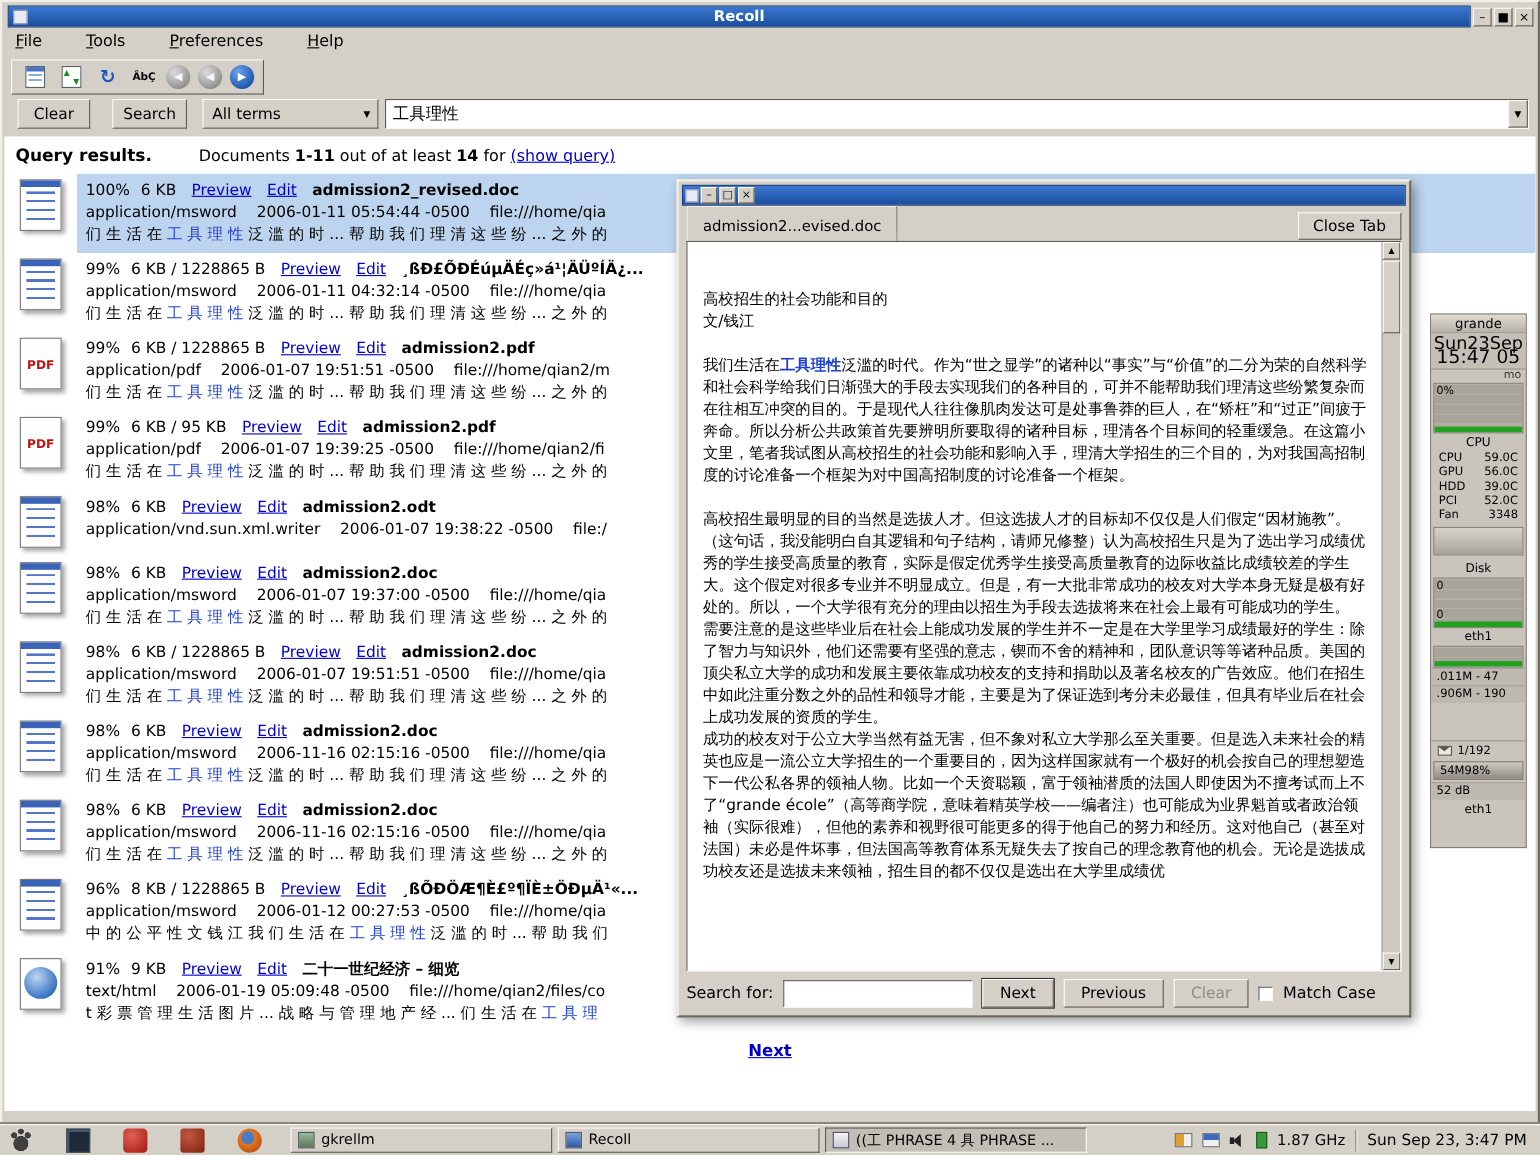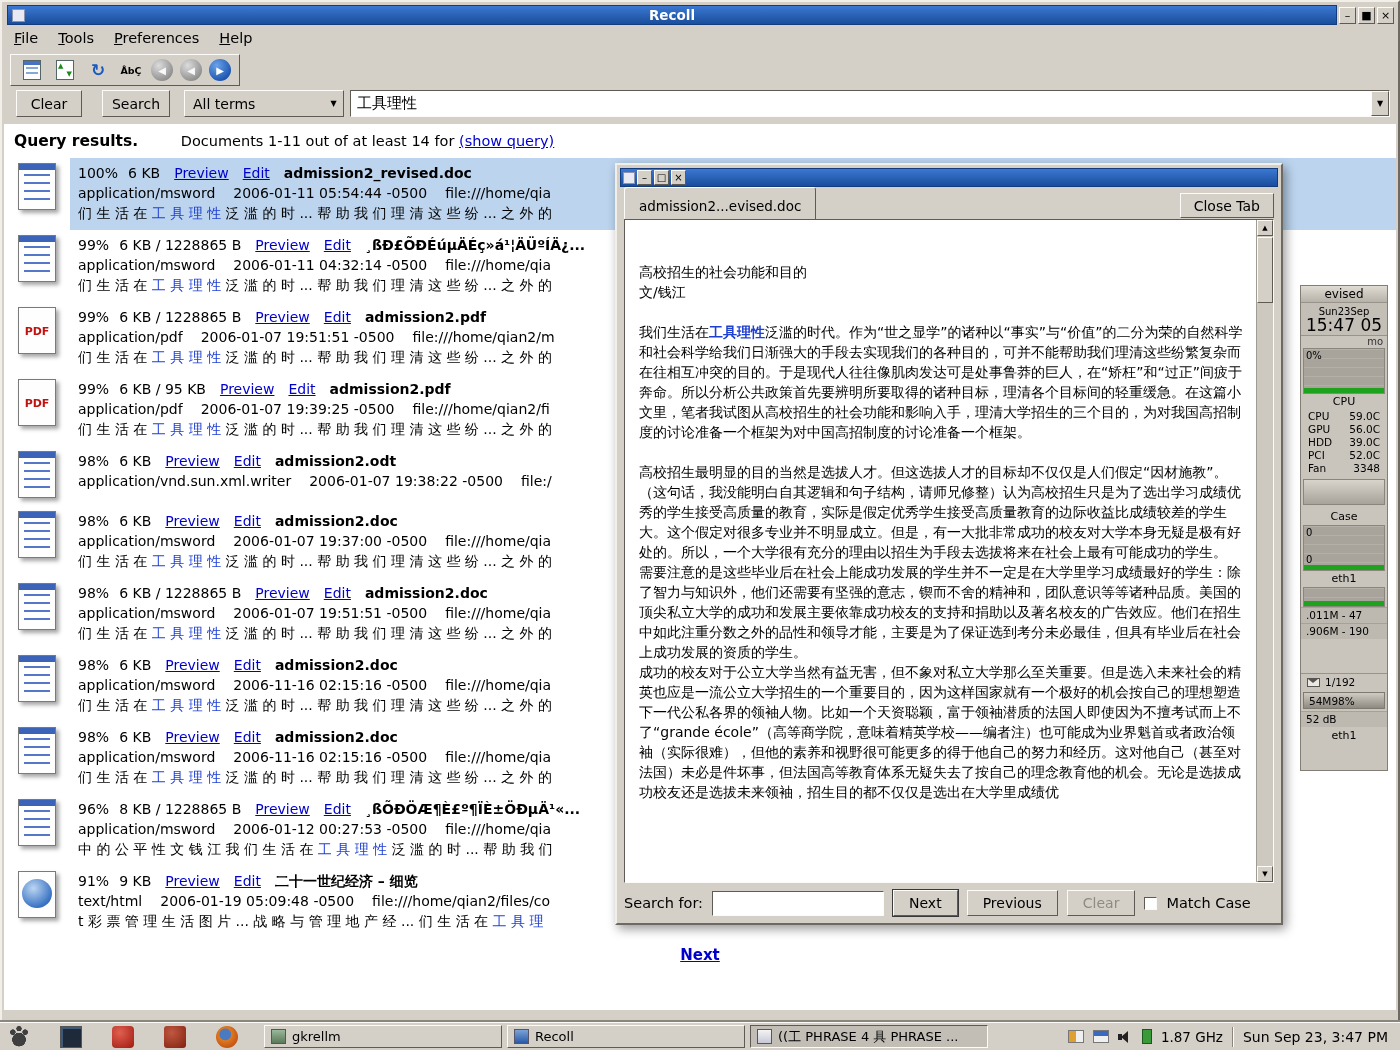--- a/index.html
+++ b/index.html
@@ -1,35 +1,35 @@
 <!DOCTYPE html>
 <html><head>
 <meta charset="utf-8">
 <style>
   *{margin:0;padding:0;box-sizing:border-box}
   html,body{width:1400px;height:1050px;overflow:hidden}
   body{font-family:"DejaVu Sans","Liberation Sans",sans-serif;font-size:14px;color:#000;background:#d4d0c8;position:relative}
-  b{font-weight:normal}
+  b{font-weight:bold}
   
   .btn{display:inline-flex;align-items:center;justify-content:center;background:#d4d0c8;
        border:1px solid;border-color:#fdfbf7 #5f5b54 #5f5b54 #fdfbf7;font-size:14px;cursor:default;white-space:nowrap}
   .btn.disabled{color:#8f8b84}
   .btn.default{box-shadow:0 0 0 1px #3a3a3a}
   
   #main-window{position:absolute;left:0;top:0;width:1400px;height:1022px;background:#d4d0c8;
        border:2px solid;border-color:#f2efe9 #6e6a63 #6e6a63 #f2efe9}
   .titlebar-row{position:absolute;left:5px;right:4px;top:3px;height:20px;display:flex;align-items:center;gap:2px}
   #main-titlebar{flex:1;height:20px;background:linear-gradient(#3b78d2,#1a4d9c);border:1px solid #123c7e;
        display:flex;align-items:center;justify-content:center;position:relative}
   #main-titlebar .ticon{position:absolute;left:4px;top:3px;width:13px;height:13px;background:#e9e9f4;border:1px solid #8a93b0}
   #main-titlebar .ttext{color:#fff;font-weight:bold;font-size:13.5px}
   .wbtn{width:17px;height:17px;display:inline-flex;align-items:center;justify-content:center;font-size:11px;line-height:1;
        background:#d4d0c8;border:1px solid;border-color:#fdfbf7 #5f5b54 #5f5b54 #fdfbf7}
   
-  #menubar{position:absolute;top:28px;left:12px;height:20px;display:flex;gap:20px;font-size:14.5px}
+  #menubar{position:absolute;top:28px;left:12px;height:20px;display:flex;gap:40px;font-size:14.5px}
   .menu-item u{text-decoration:underline}
   
   #toolbar{position:absolute;top:52px;left:8px;height:32px}
   .tb-group{display:flex;align-items:center;gap:7px;height:32px;padding:2px 8px;
        border:1px solid;border-color:#fdfbf7 #5f5b54 #5f5b54 #fdfbf7}
   .tb-icon{width:26px;height:24px;display:inline-flex;align-items:center;justify-content:center}
   .ic-doc-table{position:relative;width:18px;height:20px;background:#fff;border:1px solid #566}
   .ic-doc-table::before{content:"";position:absolute;left:0;right:0;top:0;height:4px;background:#4a72c2}
   .ic-doc-table::after{content:"";position:absolute;left:2px;right:2px;top:6px;bottom:2px;
        background:repeating-linear-gradient(#88a8d8 0 2px,transparent 2px 5px)}
@@ -112,21 +112,21 @@
   .pv-find-input{width:172px;height:25px;background:#fff;border:1px solid;border-color:#5f5b54 #fdfbf7 #fdfbf7 #5f5b54;
        font-family:inherit;font-size:14px;padding:0 4px;outline:none}
   .pv-findbar .btn{height:26px;padding:0 15px}
   .cb{width:13px;height:13px;background:#fff;border:1px solid;border-color:#5f5b54 #fdfbf7 #fdfbf7 #5f5b54;flex:none}
   
   #gkrellm{position:absolute;left:1300px;top:285px;width:88px;height:486px;background:#c9c5bd;z-index:45;
        border:1px solid #827e76;font-size:11px;overflow:hidden}
   .gk-host{height:17px;line-height:17px;text-align:center;font-size:12px;
        background:linear-gradient(#e0dcd4,#b6b2aa);border-bottom:1px solid #98948c}
   .gk-clock{text-align:center;padding:2px 0;background:#c3bfb7;border-bottom:1px solid #98948c}
-  .gk-date{font-size:10px;line-height:13px}
+  .gk-date{font-size:16px;line-height:13px}
   .gk-time{font-size:17px;line-height:15px}
   .gk-corner{text-align:right;padding:0 4px;font-size:10px;line-height:12px;color:#333}
   .gk-chart{position:relative;height:46px;margin:0 2px;border:1px solid #8a867e;overflow:hidden;
        background:repeating-linear-gradient(#b4b0a8 0 1px,#a8a49c 1px 9px)}
   .gk-chart::after{content:"";position:absolute;left:0;right:0;bottom:0;height:5px;background:#1fa31f}
   .gk-chart.small{height:20px}
   .gk-chart-label{position:absolute;left:2px;top:1px;font-size:10px}
   .gk-chart-label.low{top:auto;bottom:5px}
   .gk-title{text-align:center;font-size:11px;line-height:16px}
   .gk-sensor{display:flex;justify-content:space-between;padding:0 7px;font-size:10.5px;line-height:13px}
@@ -342,21 +342,21 @@
       <input class="pv-find-input" value="" style="">
       <span class="btn default">Next</span>
       <span class="btn">Previous</span>
       <span class="btn disabled">Clear</span>
       <span class="cb"></span>
       <span>Match Case</span>
     </div>
   </div>
 
   <div id="gkrellm">
-    <div class="gk-host">evised</div>
+    <div class="gk-host">grande</div>
     <div class="gk-clock">
       <div class="gk-date">Sun23Sep</div>
       <div class="gk-time">15:47 05</div>
     </div>
     <div class="gk-corner">mo</div>
     <div class="gk-chart">
       <span class="gk-chart-label">0%</span>
     </div>
     <div class="gk-title">CPU</div>
     <div id="gk-sensors">
@@ -375,21 +375,21 @@
         <div class="gk-sensor">
           <span>PCI</span>
           <span>52.0C</span>
         </div>
         <div class="gk-sensor">
           <span>Fan</span>
           <span>3348</span>
         </div>
       </div>
     <div class="gk-krell"></div>
-    <div class="gk-title">Case</div>
+    <div class="gk-title">Disk</div>
     <div class="gk-chart">
       <span class="gk-chart-label">0</span>
       <span class="gk-chart-label low">0</span>
     </div>
     <div class="gk-title">eth1</div>
     <div class="gk-chart small"></div>
     <div class="gk-val">.011M - 47</div>
     <div class="gk-val">.906M - 190</div>
     <div class="gk-space"></div>
     <div class="gk-mail">

